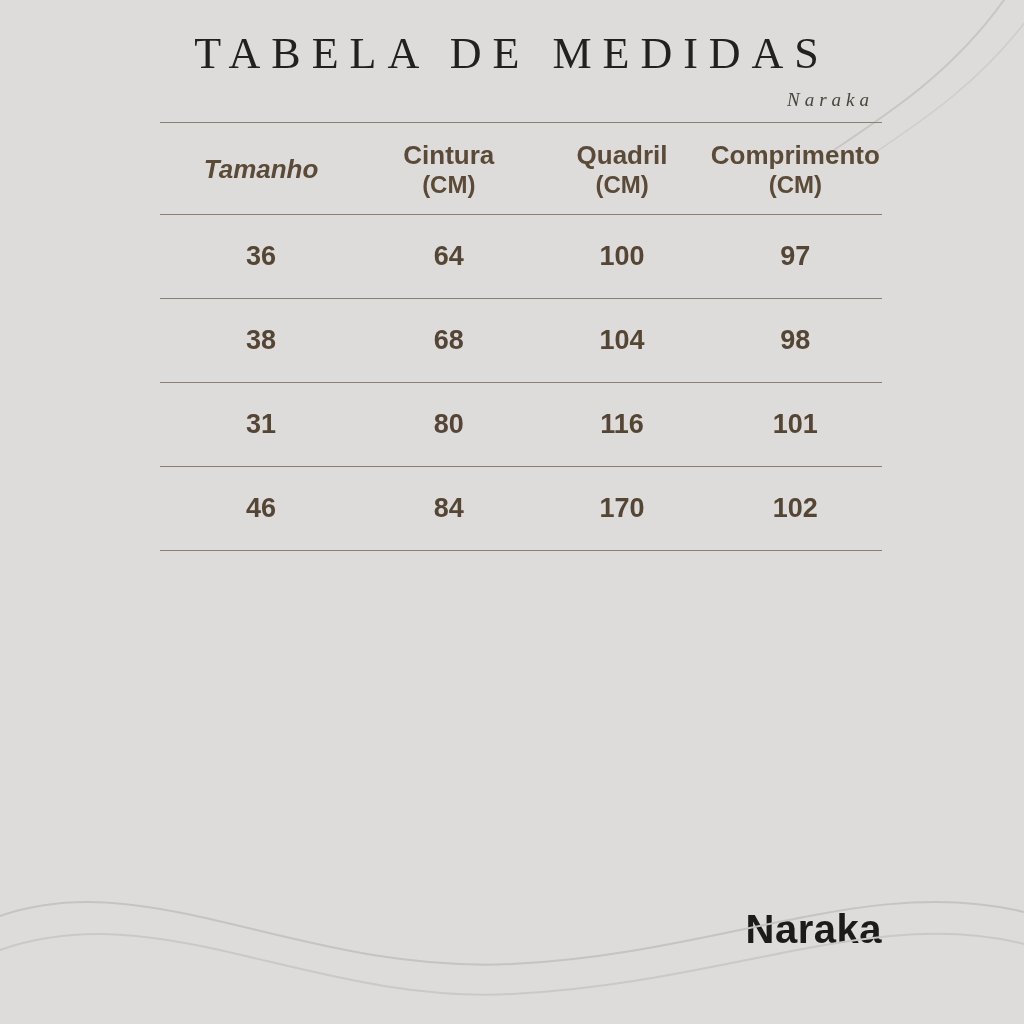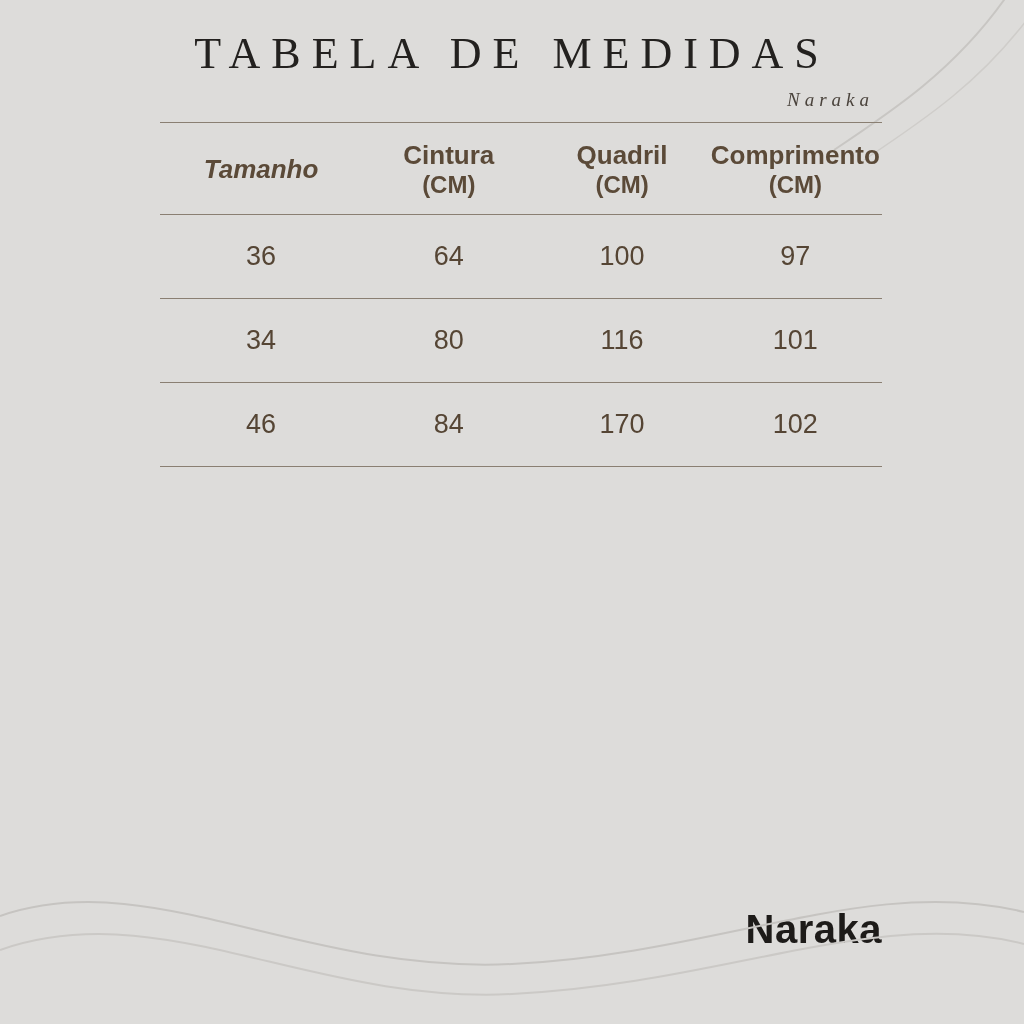--- a/index.html
+++ b/index.html
@@ -95,21 +95,21 @@
   th.col-hip { width: 24%; }
   th.col-length { width: 24%; margin-top: 43px; }
   .unit {
     display: block;
     font-size: 24px;
     font-weight: bold;
   }
   table.measure tbody td {
     padding: 26px 0 26px 0;
     font-size: 27px;
-    font-weight: 400;
+    font-weight: 700;
     color: #554534;
   }
   table.measure tbody tr:last-child td {
     border-bottom: 1px solid #8a7f72;
   }
   .brand {
     position: absolute;
     right: 142px;
     bottom: 72px;
     font-size: 40px;
@@ -155,21 +155,27 @@
         </tr>
       </thead>
       <tbody>
         <tr>
           <td>36</td>
           <td>64</td>
           <td>100</td>
           <td>97</td>
         </tr>
         <tr>
-          <td>34</td>
+          <td>38</td>
+          <td>68</td>
+          <td>104</td>
+          <td>98</td>
+        </tr>
+        <tr>
+          <td>31</td>
           <td>80</td>
           <td>116</td>
           <td>101</td>
         </tr>
         <tr>
           <td>46</td>
           <td>84</td>
           <td>170</td>
           <td>102</td>
         </tr>

